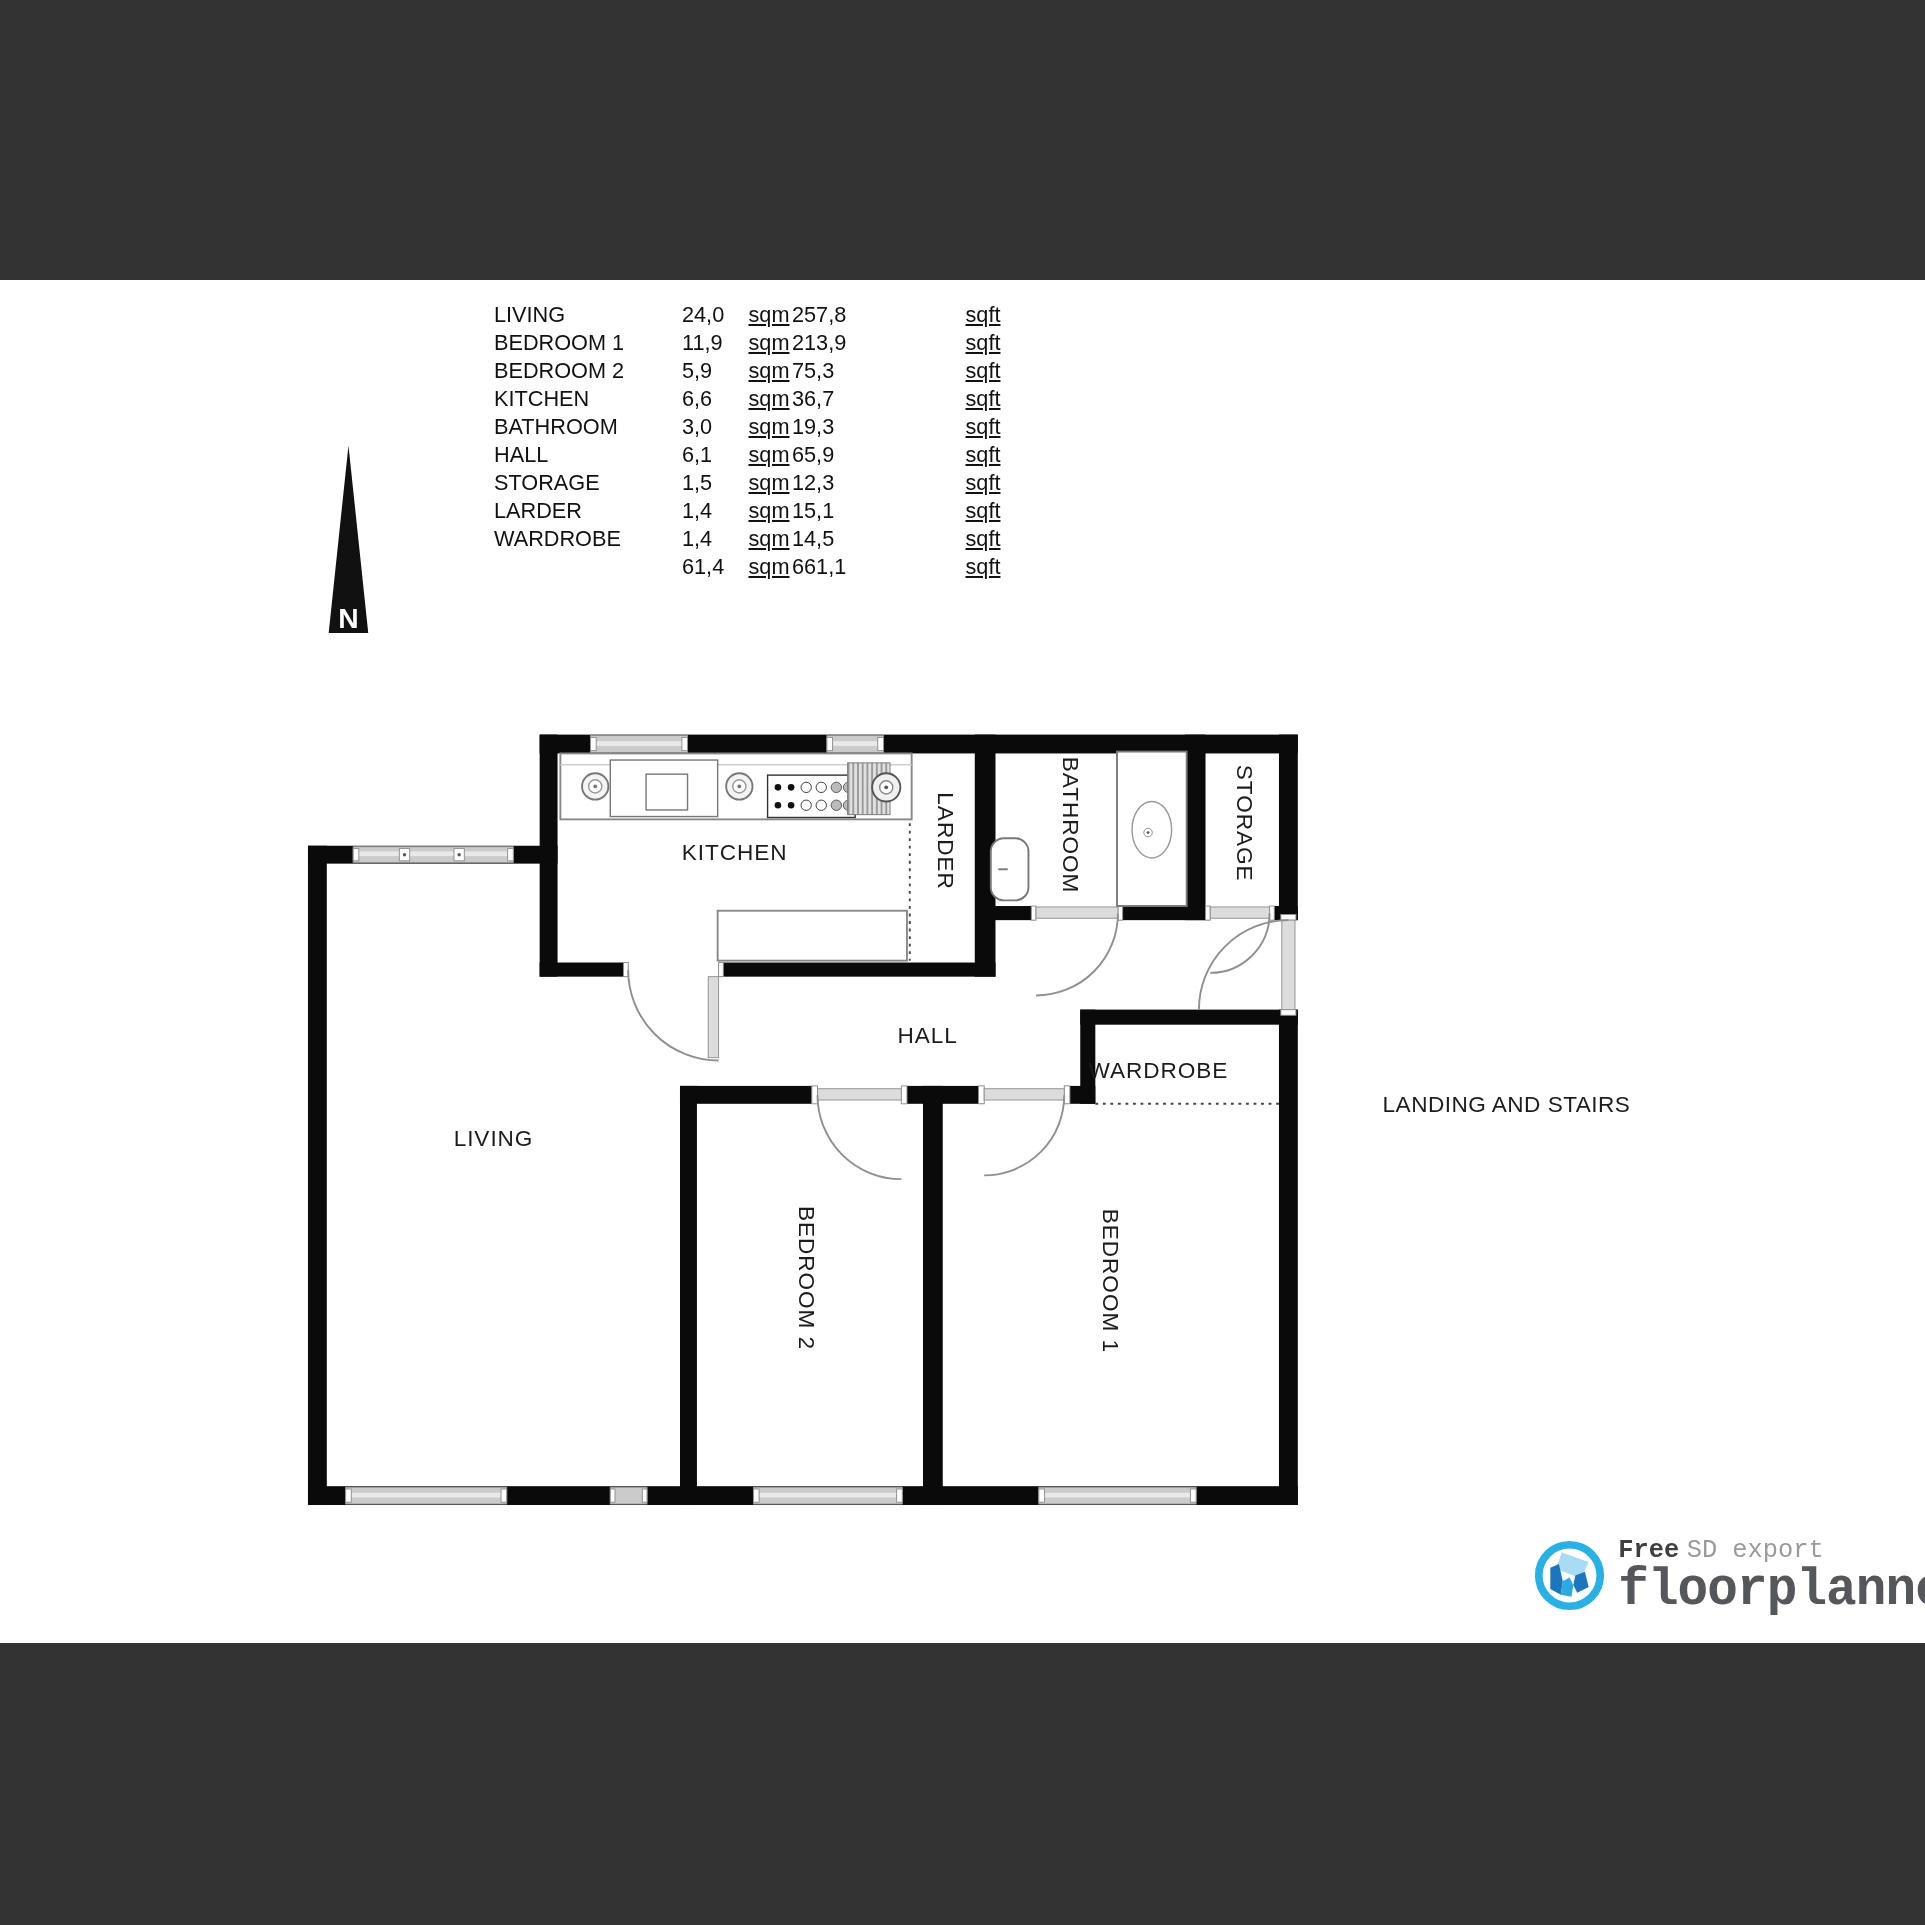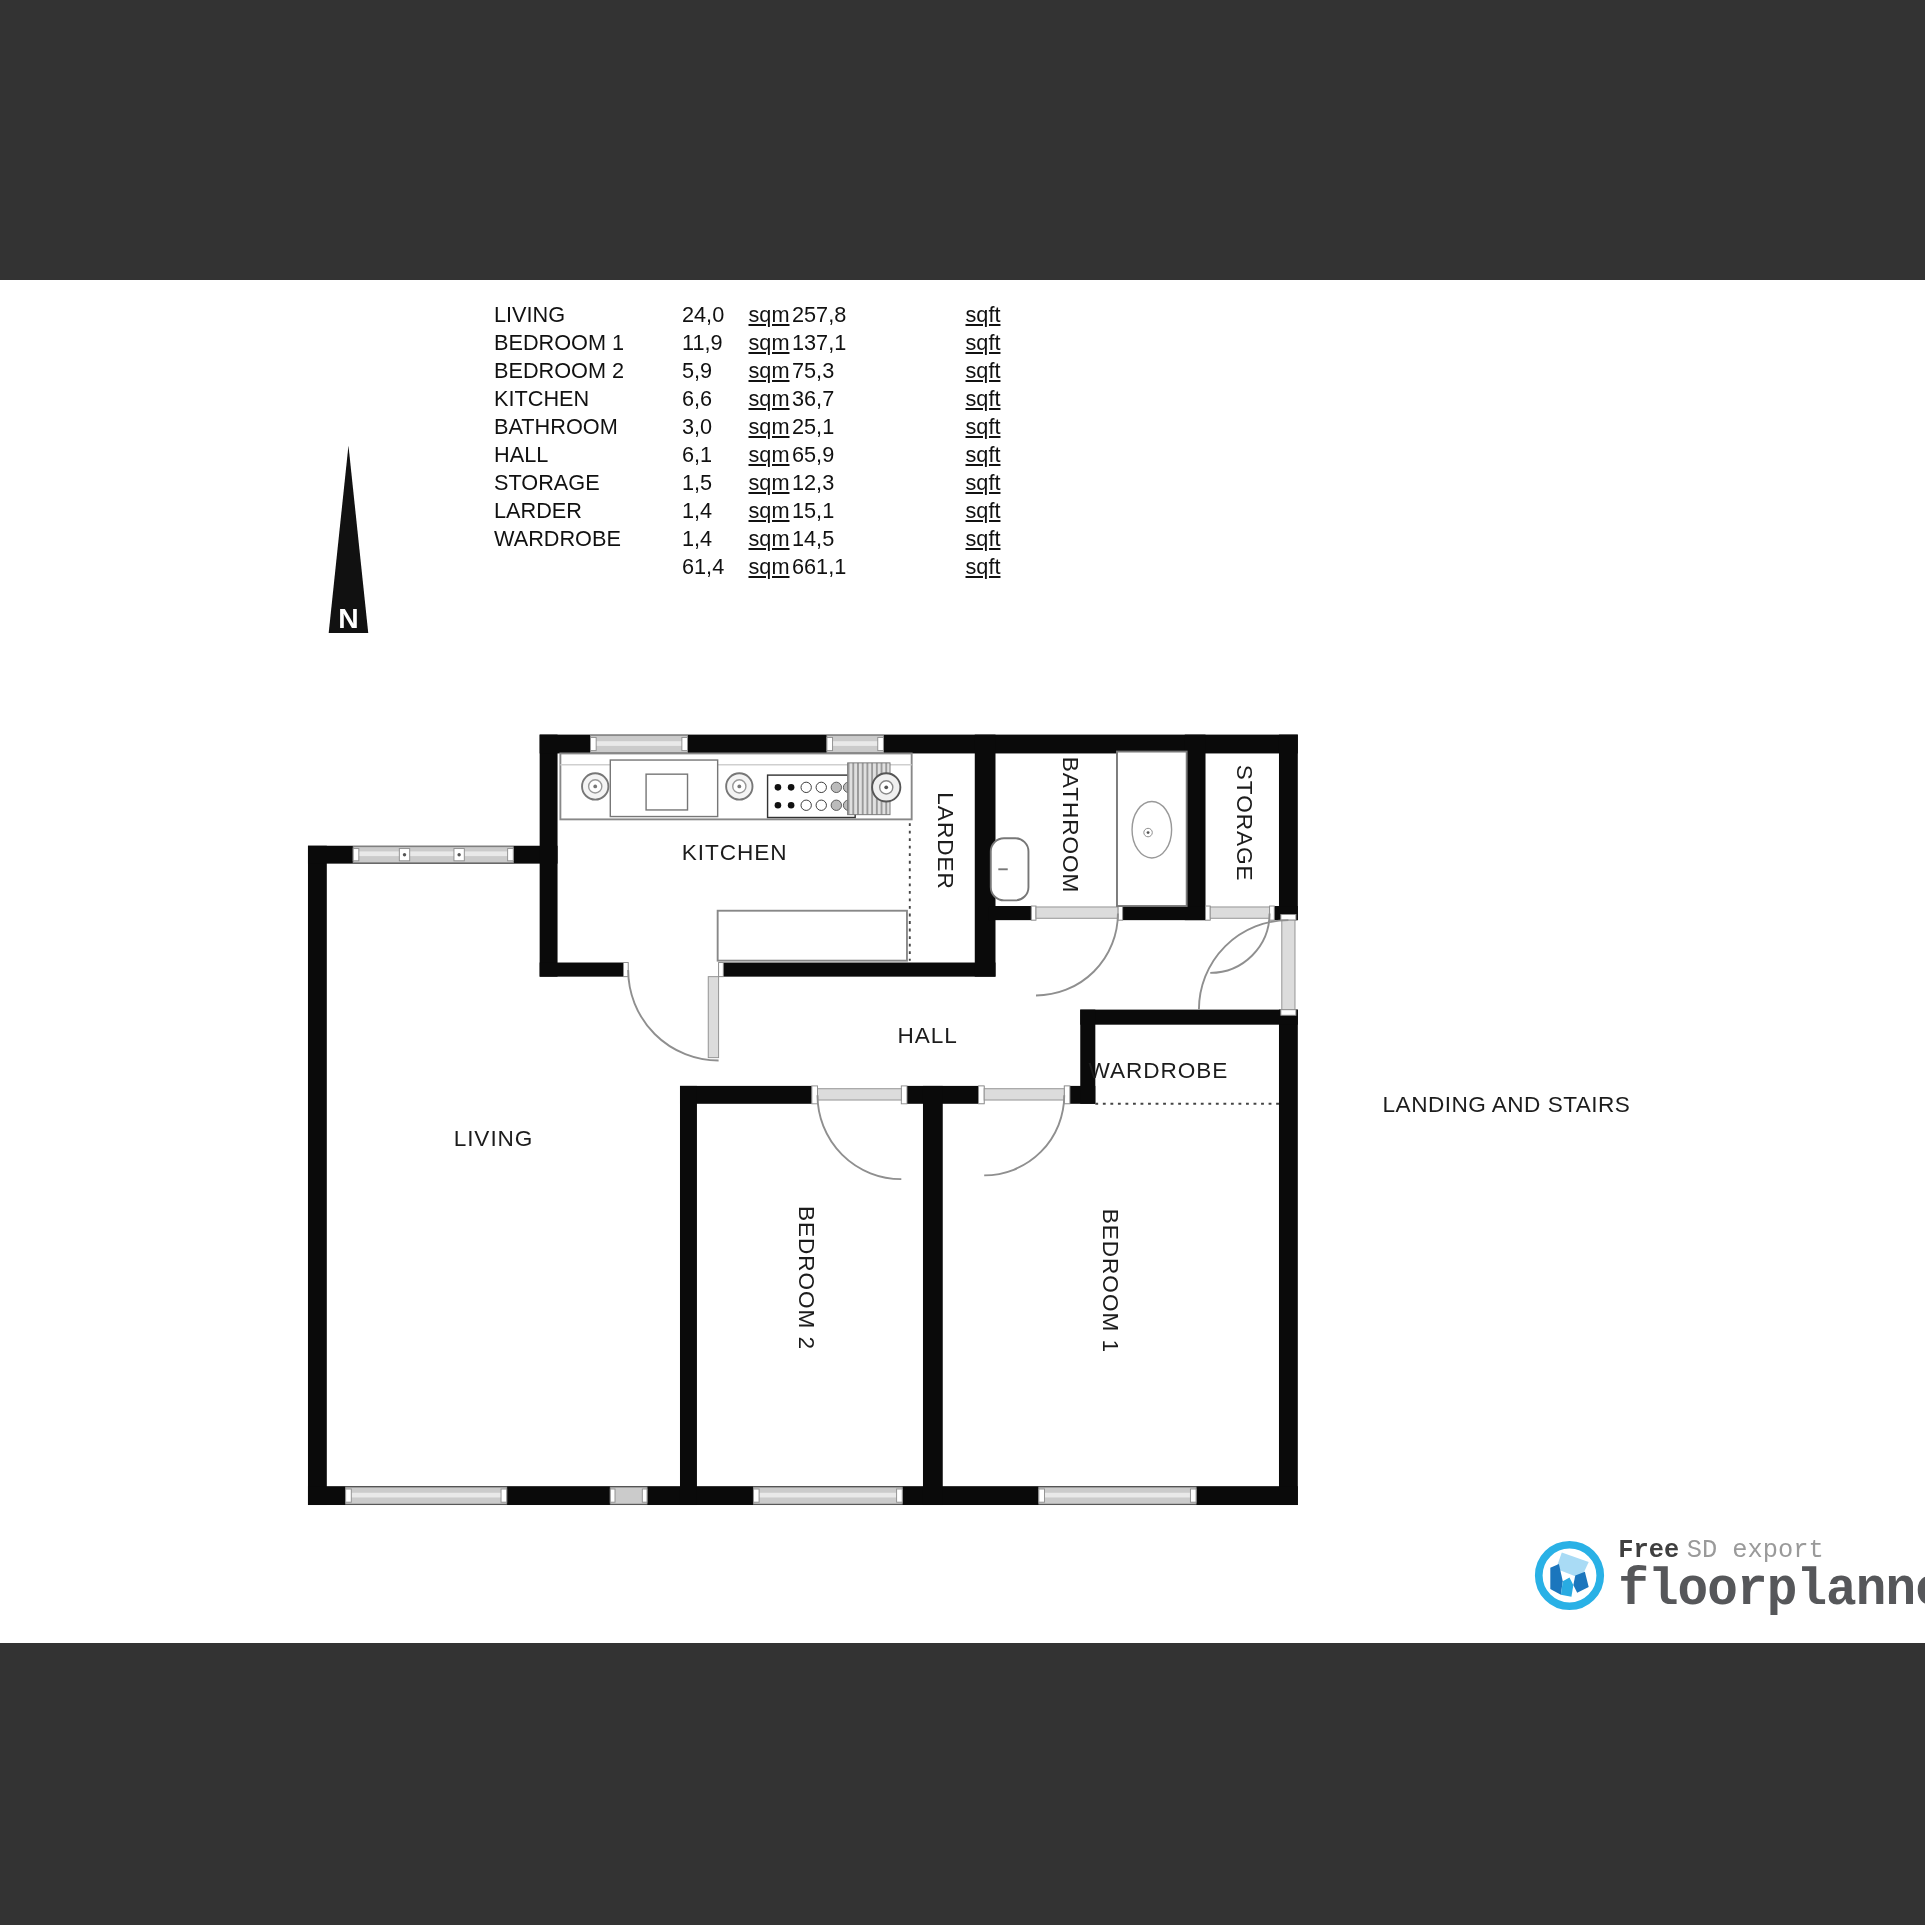--- a/index.html
+++ b/index.html
@@ -42,42 +42,42 @@
     <span class="c-name">LIVING</span>
     <span class="c-num">24,0</span>
     <span class="c-unit">sqm</span>
     <span class="c-num">257,8</span>
     <span class="c-unit">sqft</span>
   </div>
   <div class="t-row">
     <span class="c-name">BEDROOM 1</span>
     <span class="c-num">11,9</span>
     <span class="c-unit">sqm</span>
-    <span class="c-num">137,1</span>
+    <span class="c-num">213,9</span>
     <span class="c-unit">sqft</span>
   </div>
   <div class="t-row">
     <span class="c-name">BEDROOM 2</span>
     <span class="c-num">5,9</span>
     <span class="c-unit">sqm</span>
     <span class="c-num">75,3</span>
     <span class="c-unit">sqft</span>
   </div>
   <div class="t-row">
     <span class="c-name">KITCHEN</span>
     <span class="c-num">6,6</span>
     <span class="c-unit">sqm</span>
     <span class="c-num">36,7</span>
     <span class="c-unit">sqft</span>
   </div>
   <div class="t-row">
     <span class="c-name">BATHROOM</span>
     <span class="c-num">3,0</span>
     <span class="c-unit">sqm</span>
-    <span class="c-num">25,1</span>
+    <span class="c-num">19,3</span>
     <span class="c-unit">sqft</span>
   </div>
   <div class="t-row">
     <span class="c-name">HALL</span>
     <span class="c-num">6,1</span>
     <span class="c-unit">sqm</span>
     <span class="c-num">65,9</span>
     <span class="c-unit">sqft</span>
   </div>
   <div class="t-row">

